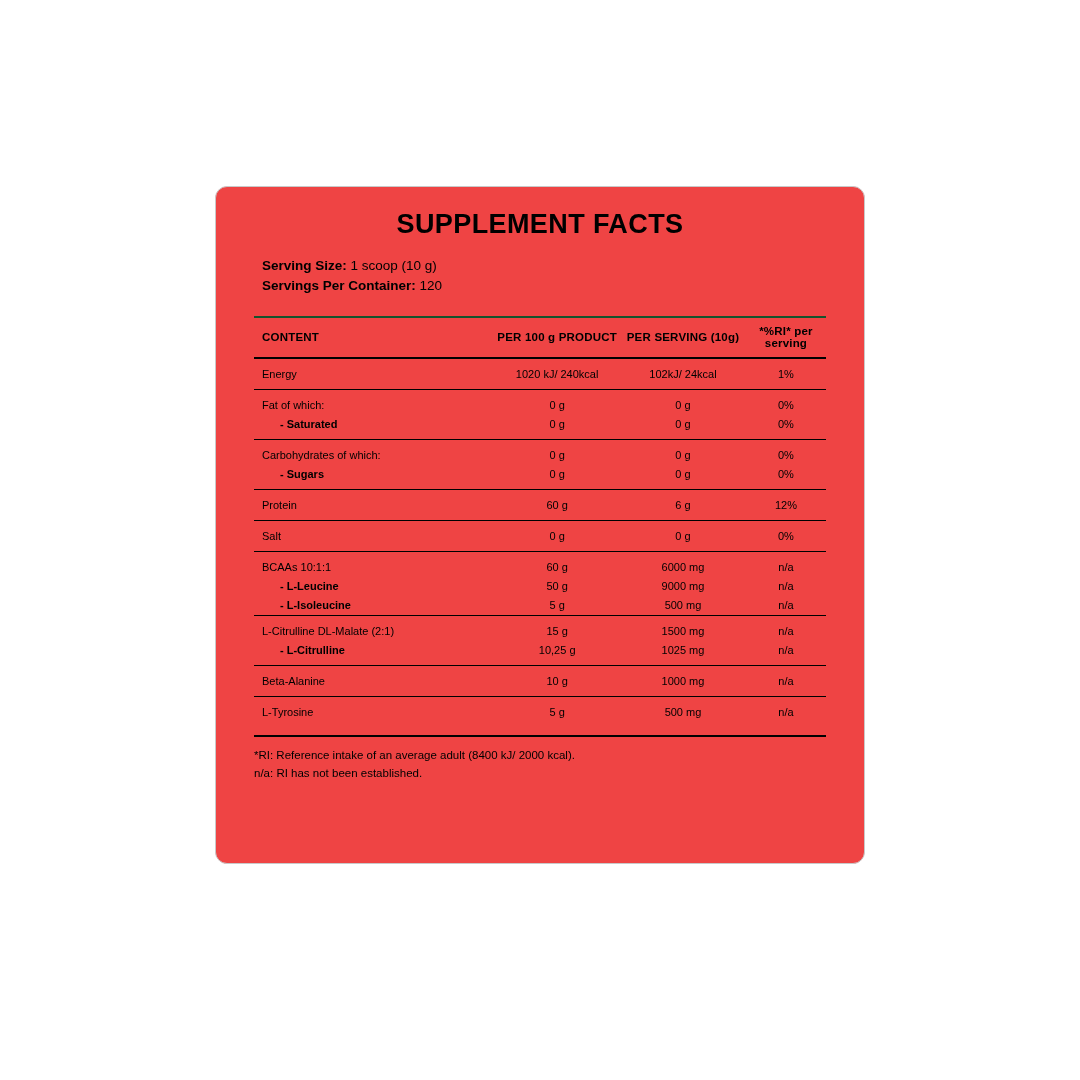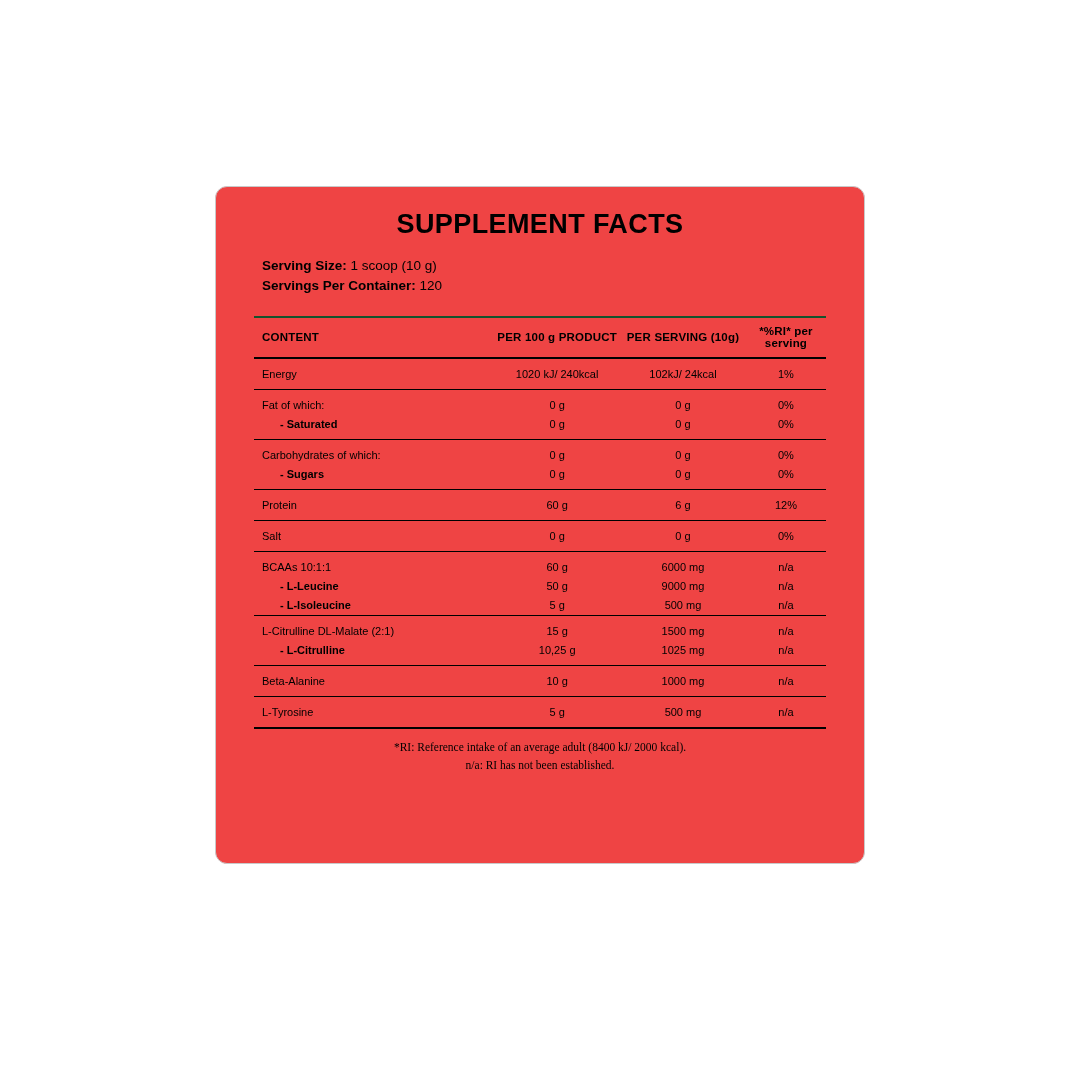--- a/index.html
+++ b/index.html
@@ -89,25 +89,24 @@
     font-weight: bold;
   }
   tr.group-start td {
     border-top: 1px solid #000;
     padding-top: 9px;
   }
   tr.group-end td {
     padding-bottom: 9px;
   }
   .footnotes {
-    text-align: center;
+    text-align: left;
     border-top: 2px solid #000;
-    margin-top: 0;
+    margin-top: 8px;
     padding-top: 9px;
-    font-family: Liberation Serif, serif;
   }
   .footnote {
     font-size: 11.5px;
     line-height: 18px;
     color: #000;
   }
 </style>
 </head>
 <body>
 

